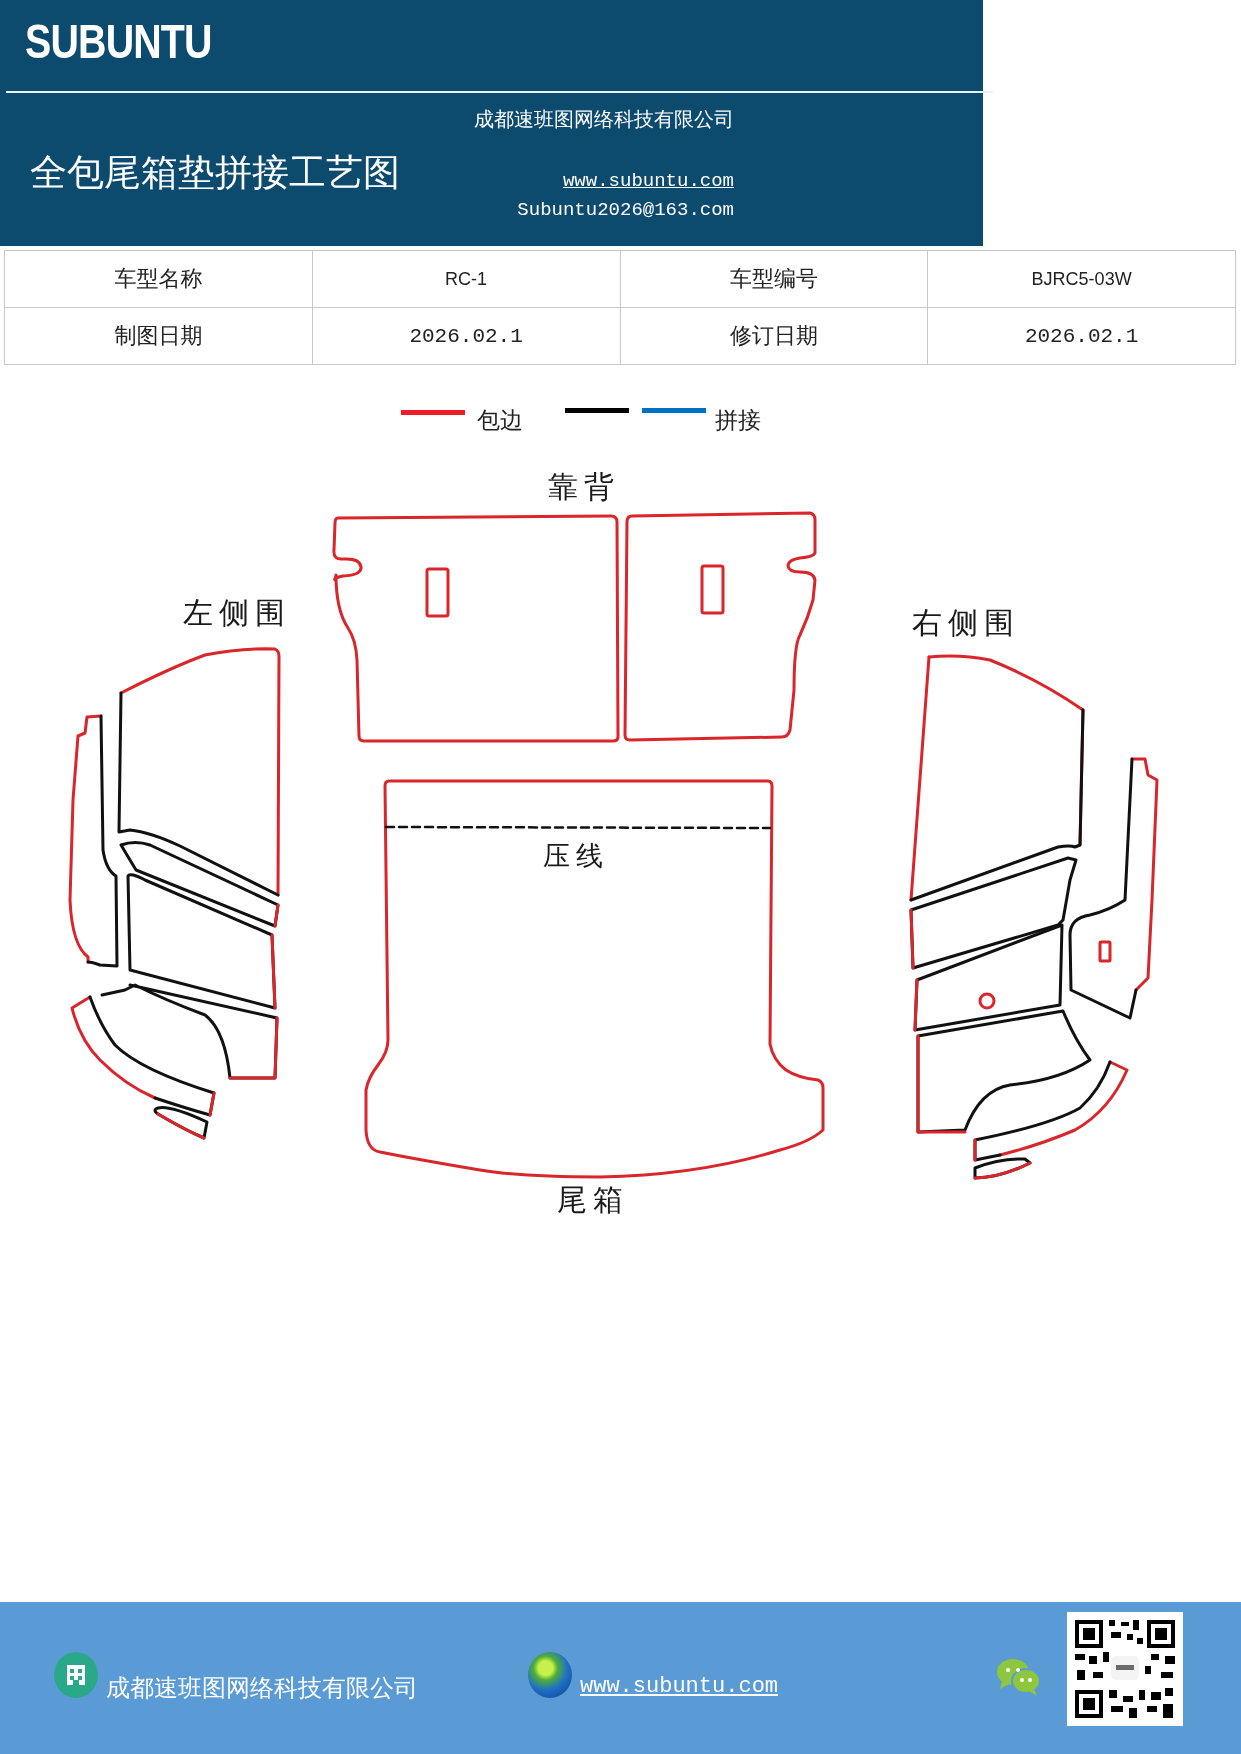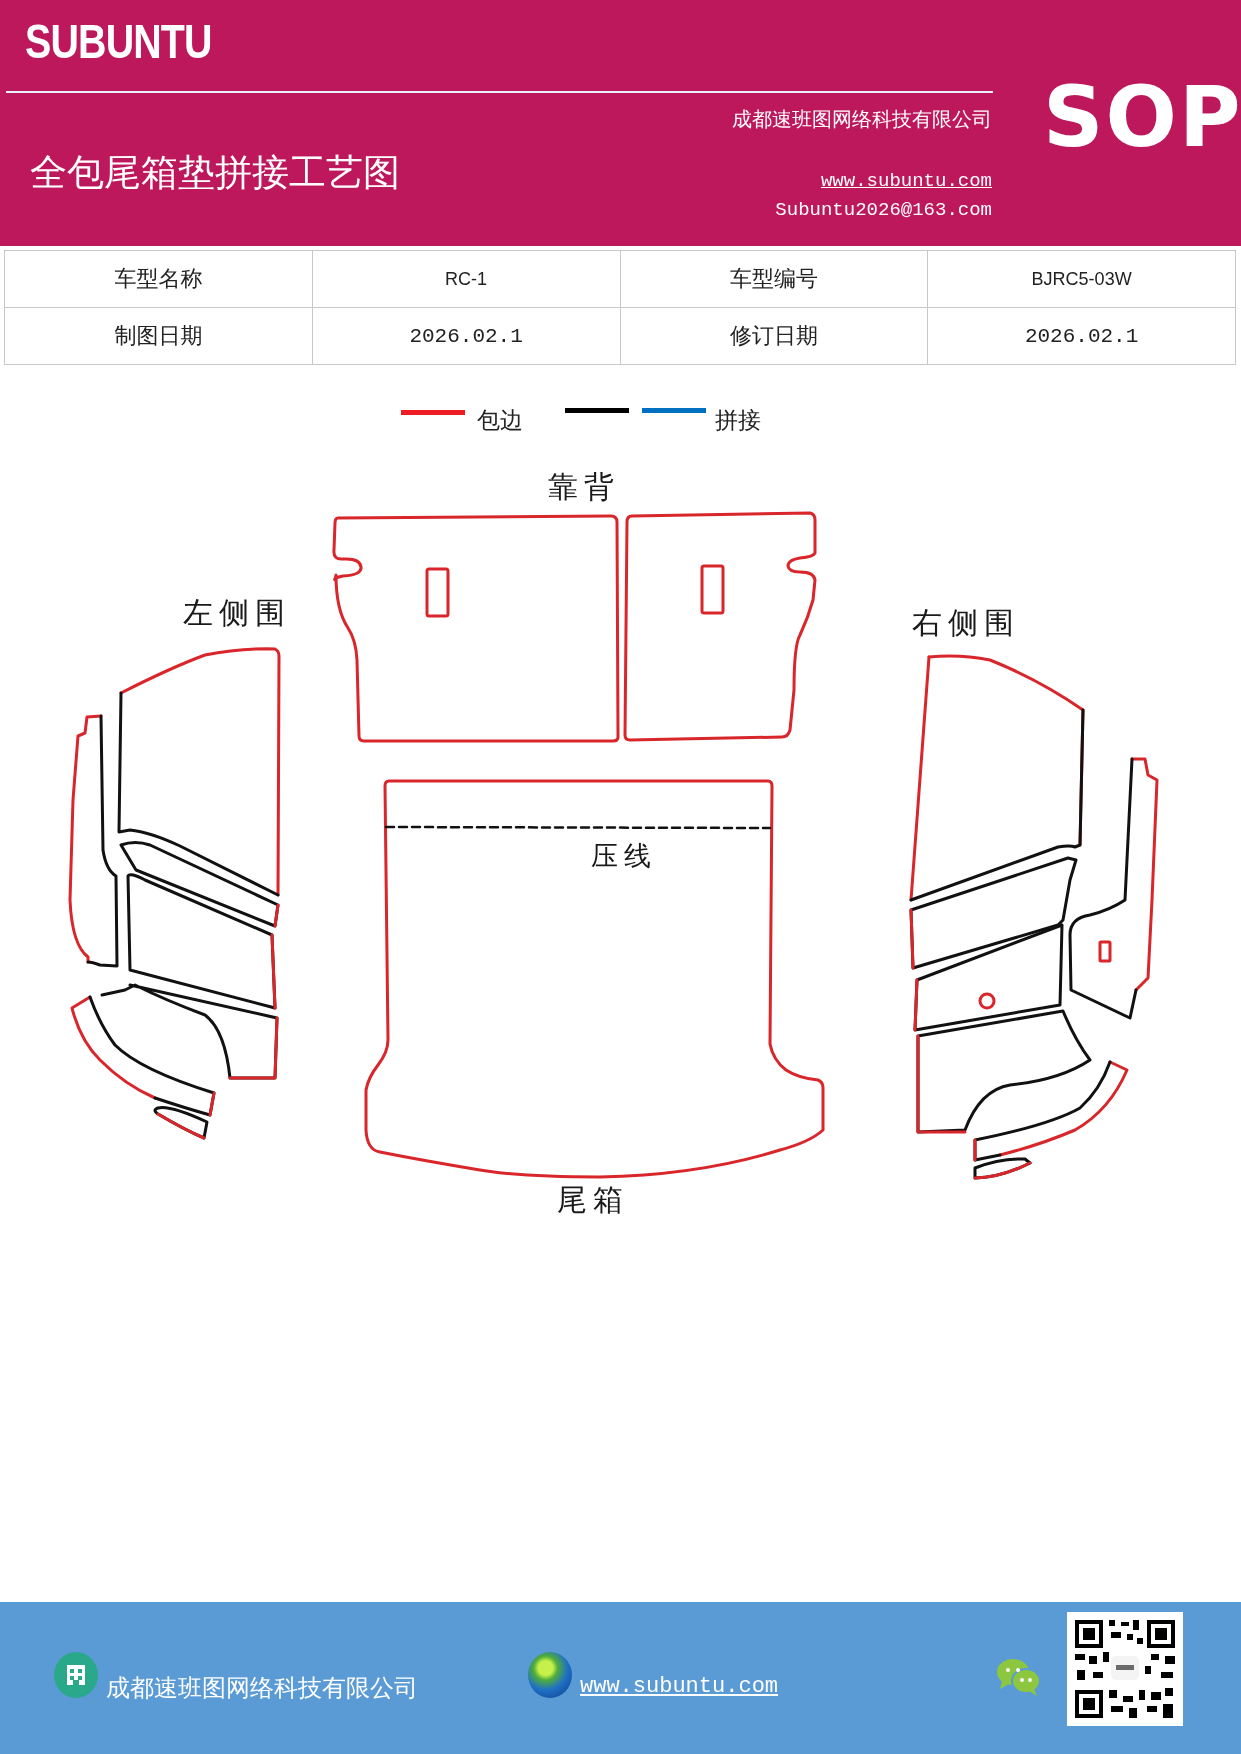--- a/index.html
+++ b/index.html
@@ -2,22 +2,22 @@
 <html><head>
 <meta charset="utf-8">
 <style>
   html, body { margin: 0; padding: 0; }
   body {
     width: 1241px; height: 1754px; position: relative; overflow: hidden;
     background: #ffffff;
     font-family: "DejaVu Sans", "Liberation Sans", sans-serif;
   }
   .header {
-    position: absolute; left: 0; top: 0; width: 1241px; height: 246px;
-    background: #be185d;
+    position: absolute; left: 0; top: 0; width: 983px; height: 246px;
+    background: #0c4a6e;
   }
   .brand {
     position: absolute; left: 25px; top: 14px;
     font-family: "Liberation Sans", sans-serif; font-weight: bold;
     font-size: 48px; color: #ffffff; letter-spacing: -1px;
     transform: scaleX(0.82); transform-origin: left top;
   }
   .header-rule {
     position: absolute; left: 6px; top: 91px; width: 987px; height: 2px;
     background: #e8f0fa;
@@ -130,21 +130,21 @@
   <div class="sw" style="left:401px; top:10px; width:64px; background:#ee1c24;"></div>
   <div class="lbl" style="left:477px;">包边</div>
   <div class="sw" style="left:565px; top:8px; width:64px; background:#000;"></div>
   <div class="sw" style="left:642px; top:8px; width:64px; background:#0070c0;"></div>
   <div class="lbl" style="left:715px;">拼接</div>
 </div>
 
 <div class="part-label" style="left:548px; top:467px;">靠背</div>
 <div class="part-label" style="left:183px; top:593px;">左侧围</div>
 <div class="part-label" style="left:912px; top:603px;">右侧围</div>
-<div class="part-label" style="left:543px; top:838px; font-size:27px;margin-left:48px;">压线</div>
+<div class="part-label" style="left:543px; top:838px; font-size:27px;">压线</div>
 <div class="part-label" style="left:557px; top:1180px;">尾箱</div>
 
 <svg class="diagram" width="1241" height="1600" viewBox="0 0 1241 1600" fill="none" stroke-linejoin="round" stroke-linecap="round">
 
   <g stroke="#d9262b" stroke-width="3">
     <path d="M338,518 L611,516 Q617,516 617,522 L618,737 Q618,741 613,741 L364,741 Q359,741 359,736 L357,660 Q356,640 348,628 Q336,610 336,575 L335,580 Q333,578 343,576 Q362,575 361,567 Q360,558 343,559 Q333,560 334,550 L335,523 Q335,518 338,518 Z"></path>
     <rect x="427" y="569" width="21" height="47" rx="2"></rect>
   </g>
 
   <g stroke="#d9262b" stroke-width="3">

